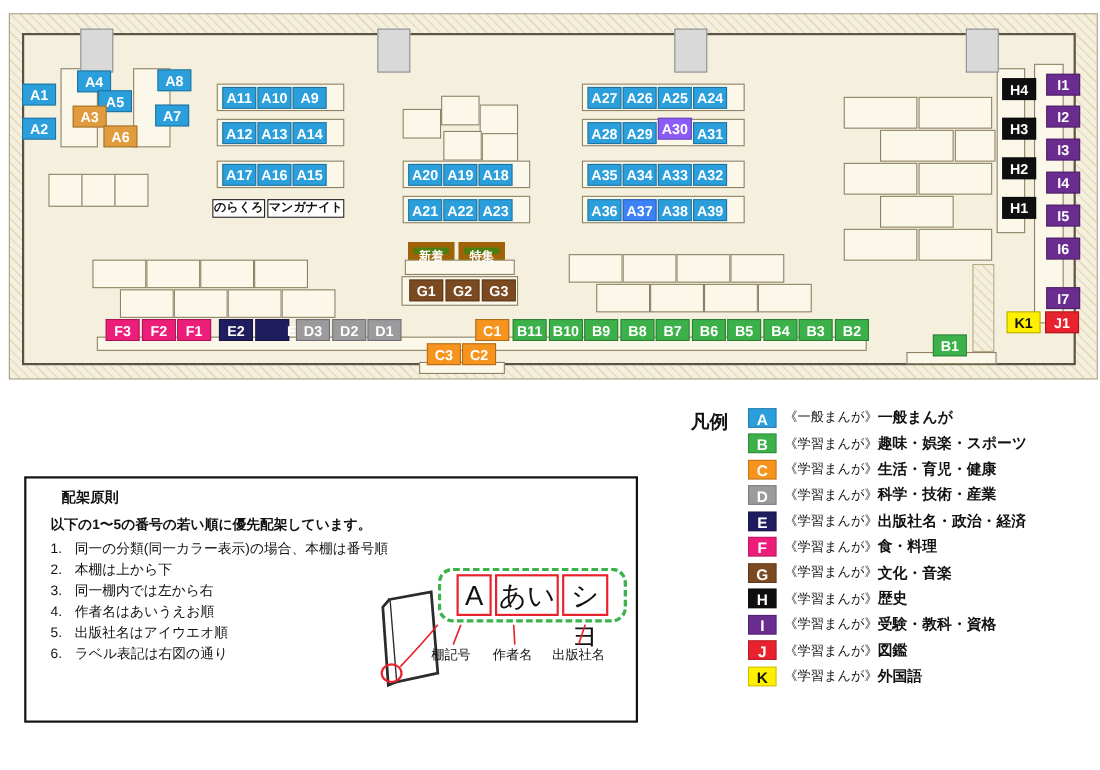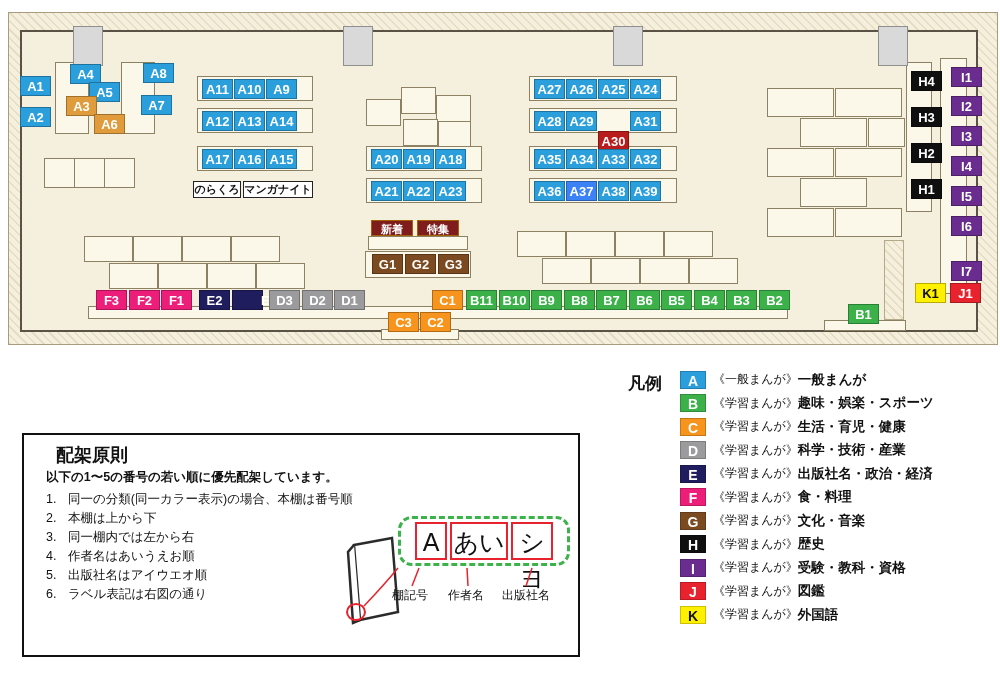--- a/index.html
+++ b/index.html
@@ -13,36 +13,36 @@
   .floor{position:absolute;left:20px;top:30px;width:958px;height:302px;
     background:#f5f0de;border:2px solid #5a5345;box-sizing:border-box;}
   .shelf{position:absolute;background:#fbf7e9;border:1px solid #8c8163;box-sizing:border-box;}
   .pillar{position:absolute;background:#d9d9d9;border:1px solid #8f8f8f;box-sizing:border-box;}
   .hpatch{position:absolute;background:repeating-linear-gradient(45deg,#e6ddc2 0 1.5px,#f5f0dd 1.5px 6px);
     border:1px solid #b4a988;box-sizing:border-box;}
   .tag{position:absolute;width:31px;height:20px;line-height:20px;text-align:center;
     font-weight:bold;font-size:13px;color:#fff;border:1px solid rgba(0,0,0,.28);box-sizing:border-box;}
   .slabel{position:absolute;text-align:center;font-size:11px;box-sizing:border-box;}
   .slabel.plain{background:#fff;border:1px solid #222;color:#111;height:17px;line-height:15px;font-weight:600;}
-  .slabel.dark{background:#7f1d1d;border:1px solid #a16207;color:#fff;height:16px;line-height:16px;font-weight:bold;}
+  .slabel.dark{background:#4d7c0f;border:5px solid #a16207;color:#fff;height:16px;line-height:16px;font-weight:bold;}
 
   
   .legend{position:absolute;left:622px;top:366px;width:376px;height:270px;}
   .legend-title{position:absolute;left:6px;top:6px;font-size:17px;font-weight:bold;color:#111;}
   #legend-rows{position:absolute;left:58px;top:2px;}
   .legend-row{display:flex;align-items:center;height:23.5px;}
   .chip{width:26px;height:18px;line-height:18px;text-align:center;font-weight:bold;font-size:14px;
     margin-right:7px;flex:0 0 26px;border:1px solid rgba(0,0,0,.2);box-sizing:border-box;}
   .bracket{font-size:12px;color:#111;}
   .cat-name{font-size:13.5px;font-weight:bold;color:#111;}
 
   
   .principles{position:absolute;left:22px;top:433px;width:558px;height:224px;
     border:2.5px solid #111;background:#fff;box-sizing:border-box;}
-  .principles-title{position:absolute;left:12px;top:8px;font-size:18px;font-weight:bold;color:#111;padding-left:20px;}
+  .principles-title{position:absolute;left:12px;top:8px;font-size:13px;font-weight:bold;color:#111;padding-left:20px;}
   .principles-intro{position:absolute;left:22px;top:34px;font-size:12.5px;font-weight:600;color:#111;}
   #rules-list{position:absolute;left:22px;top:55px;font-size:12.5px;line-height:19px;color:#111;}
   .rule{display:flex;}
   .rule.note{padding-left:12px;}
   .rule-num{width:22px;flex:0 0 22px;}
   .label-example{position:absolute;left:374px;top:81px;width:172px;height:50px;
     border:3px dashed #3bb24a;border-radius:14px;background:#fff;box-sizing:border-box;
     display:flex;align-items:center;justify-content:center;gap:3px;}
   .lbl-box{display:inline-block;height:38px;line-height:36px;text-align:center;font-size:25px;
     border:2px solid #e8232d;background:#fff;color:#111;box-sizing:border-box;}
@@ -143,21 +143,21 @@
         <div class="tag" style="left: 435px; top: 149px; background: rgb(43, 159, 220); color: rgb(255, 255, 255);">A18</div>
         <div class="tag" style="left: 371px; top: 181px; background: rgb(43, 159, 220); color: rgb(255, 255, 255);">A21</div>
         <div class="tag" style="left: 403px; top: 181px; background: rgb(43, 159, 220); color: rgb(255, 255, 255);">A22</div>
         <div class="tag" style="left: 435px; top: 181px; background: rgb(43, 159, 220); color: rgb(255, 255, 255);">A23</div>
         <div class="tag" style="left: 534px; top: 79px; background: rgb(43, 159, 220); color: rgb(255, 255, 255);">A27</div>
         <div class="tag" style="left: 566px; top: 79px; background: rgb(43, 159, 220); color: rgb(255, 255, 255);">A26</div>
         <div class="tag" style="left: 598px; top: 79px; background: rgb(43, 159, 220); color: rgb(255, 255, 255);">A25</div>
         <div class="tag" style="left: 630px; top: 79px; background: rgb(43, 159, 220); color: rgb(255, 255, 255);">A24</div>
         <div class="tag" style="left: 534px; top: 111px; background: rgb(43, 159, 220); color: rgb(255, 255, 255);">A28</div>
         <div class="tag" style="left: 566px; top: 111px; background: rgb(43, 159, 220); color: rgb(255, 255, 255);">A29</div>
-        <div class="tag" style="left: 598px; top: 107px; background: #b91c1c; color: rgb(255, 255, 255); margin-top: 24px;">A30</div>
+        <div class="tag" style="left: 598px; top: 107px; background: #8b5cf6; color: rgb(255, 255, 255);">A30</div>
         <div class="tag" style="left: 630px; top: 111px; background: rgb(43, 159, 220); color: rgb(255, 255, 255);">A31</div>
         <div class="tag" style="left: 534px; top: 149px; background: rgb(43, 159, 220); color: rgb(255, 255, 255);">A35</div>
         <div class="tag" style="left: 566px; top: 149px; background: rgb(43, 159, 220); color: rgb(255, 255, 255);">A34</div>
         <div class="tag" style="left: 598px; top: 149px; background: rgb(43, 159, 220); color: rgb(255, 255, 255);">A33</div>
         <div class="tag" style="left: 630px; top: 149px; background: rgb(43, 159, 220); color: rgb(255, 255, 255);">A32</div>
         <div class="tag" style="left: 534px; top: 181px; background: rgb(43, 159, 220); color: rgb(255, 255, 255);">A36</div>
         <div class="tag" style="left: 566px; top: 181px; background: #3b82f6; color: rgb(255, 255, 255);">A37</div>
         <div class="tag" style="left: 598px; top: 181px; background: rgb(43, 159, 220); color: rgb(255, 255, 255);">A38</div>
         <div class="tag" style="left: 630px; top: 181px; background: rgb(43, 159, 220); color: rgb(255, 255, 255);">A39</div>
         <div class="tag" style="left: 372px; top: 254px; background: rgb(124, 74, 33); color: rgb(255, 255, 255);">G1</div>

